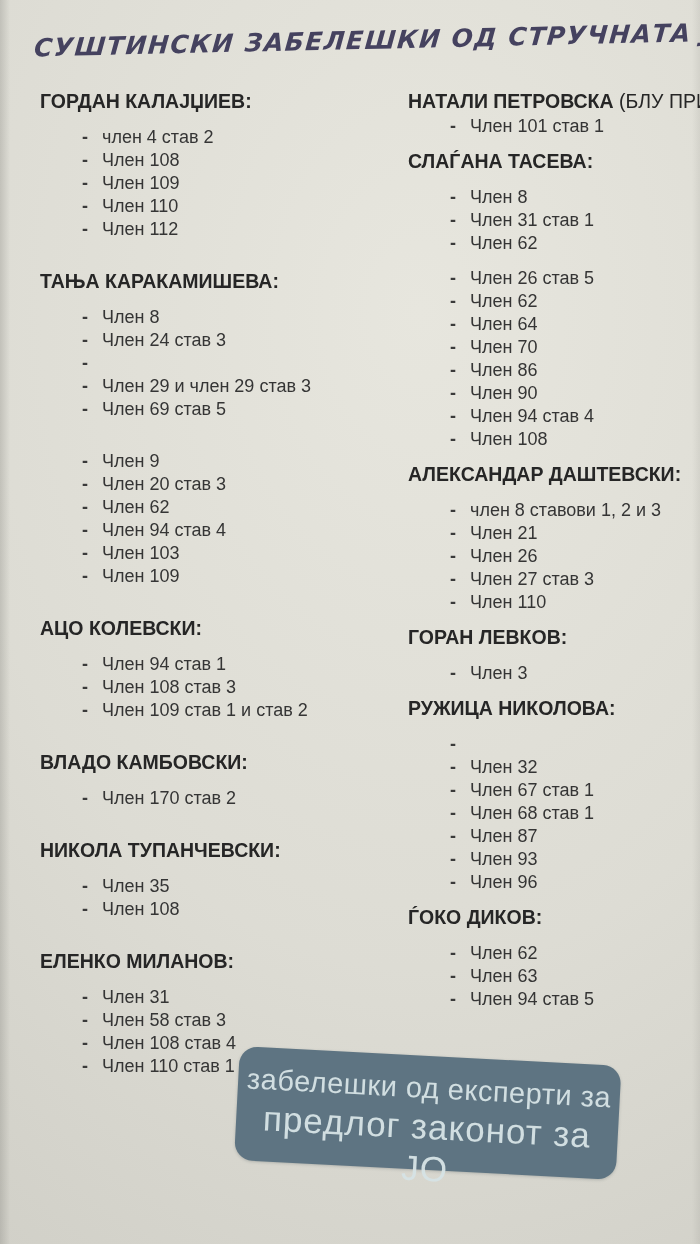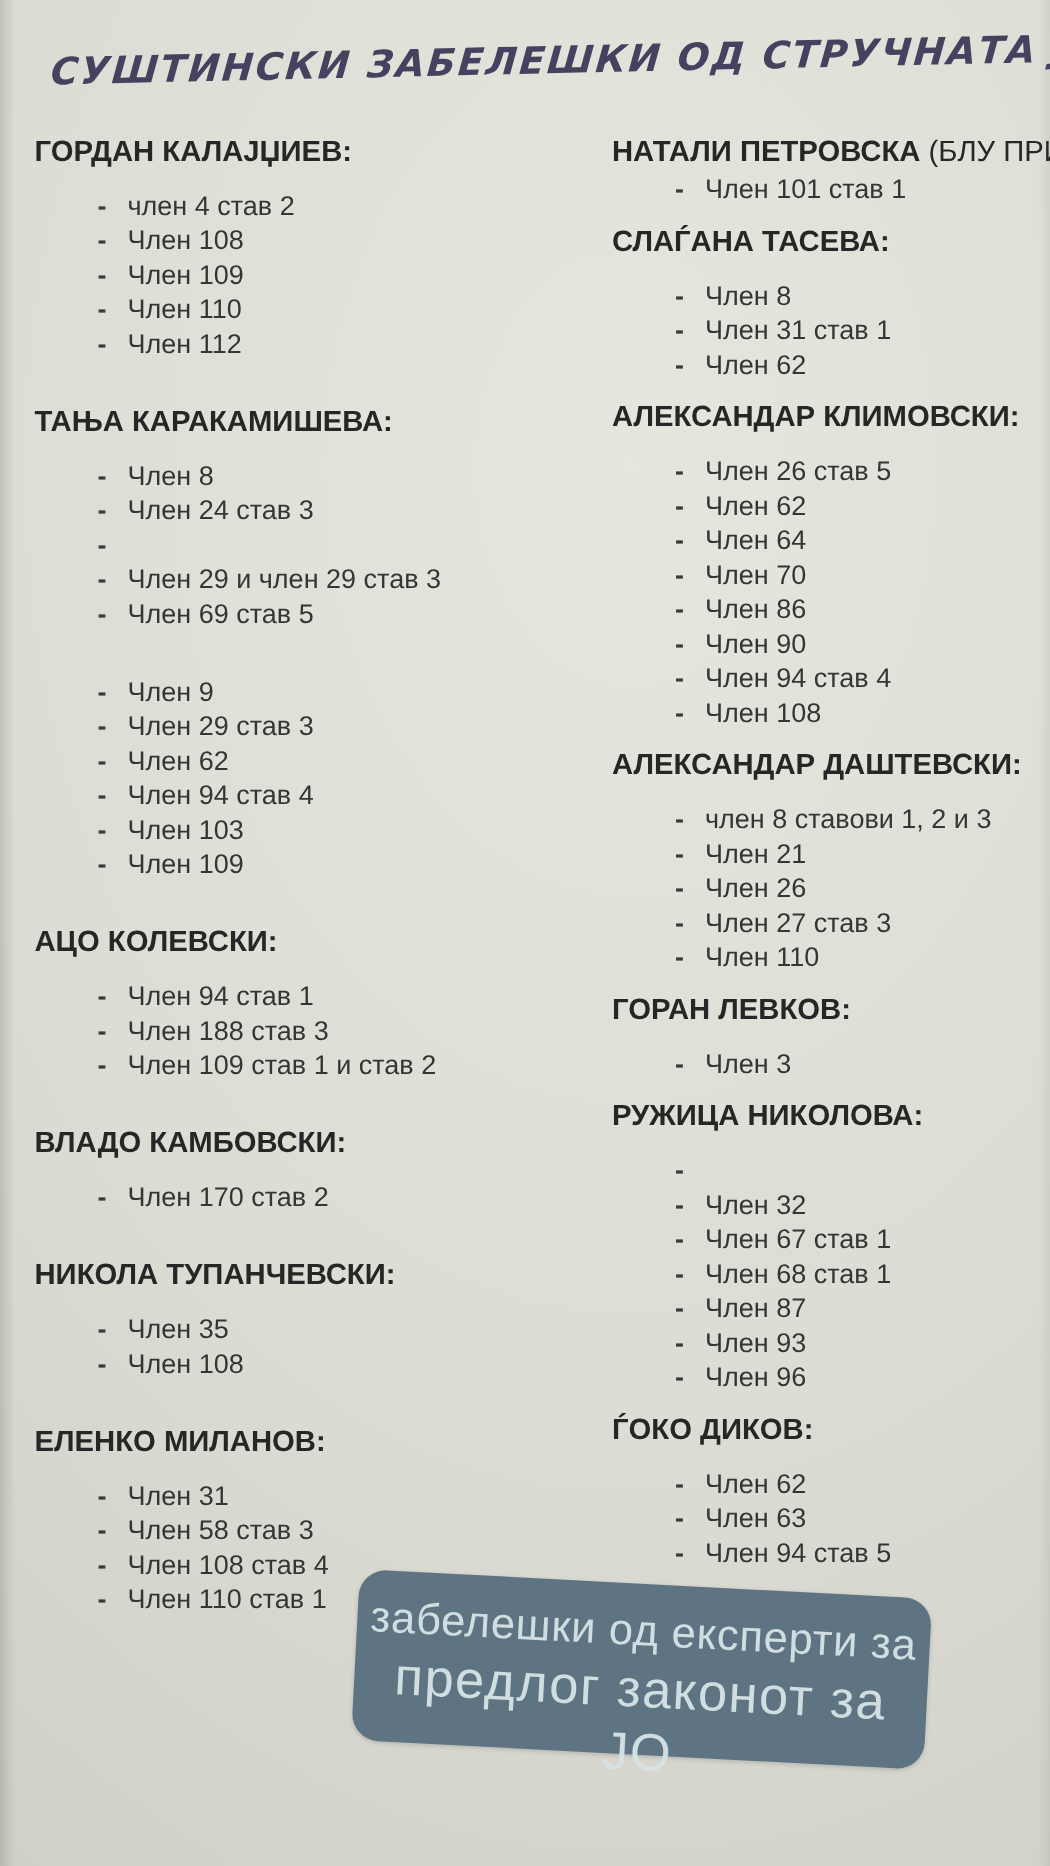--- a/index.html
+++ b/index.html
@@ -30,21 +30,21 @@
     color: var(--ink, #45425f);
     transform: rotate(-1.3deg) skewX(-6deg);
     white-space: nowrap;
   }
   
   .col {
     position: absolute;
     top: 90px;
     color: var(--print, #2e2e2e);
   }
-  .col-left  { left: 23px;  width: 350px; }
+  .col-left  { left: 40px;  width: 350px; }
   .col-right { left: 408px; width: 285px; }
   .section { margin: 0; }
   .col-left  .section { margin-bottom: 29px; }
   .col-right .section { margin-bottom: 12px; }
   .heading {
     font-weight: bold;
     font-size: 19.5px;
     line-height: 22px;
     margin-bottom: 14px;
     color: #262626;
@@ -152,21 +152,21 @@
         </div>
       </div>
       <div class="section">
         <div class="items">
           <div class="item">
             <span class="dash">-</span>
             <span class="item-text">Член 9</span>
           </div>
           <div class="item">
             <span class="dash">-</span>
-            <span class="item-text">Член 29 став 3</span>
+            <span class="item-text">Член 20 став 3</span>
           </div>
           <div class="item">
             <span class="dash">-</span>
             <span class="item-text">Член 62</span>
           </div>
           <div class="item">
             <span class="dash">-</span>
             <span class="item-text">Член 94 став 4</span>
           </div>
           <div class="item">
@@ -181,21 +181,21 @@
       </div>
       <div class="section">
         <div class="heading"><span class="heading-bold">АЦО КОЛЕВСКИ:</span></div>
         <div class="items">
           <div class="item">
             <span class="dash">-</span>
             <span class="item-text">Член 94 став 1</span>
           </div>
           <div class="item">
             <span class="dash">-</span>
-            <span class="item-text">Член 188 став 3</span>
+            <span class="item-text">Член 108 став 3</span>
           </div>
           <div class="item">
             <span class="dash">-</span>
             <span class="item-text">Член 109 став 1 и став 2</span>
           </div>
         </div>
       </div>
       <div class="section">
         <div class="heading"><span class="heading-bold">ВЛАДО КАМБОВСКИ:</span></div>
         <div class="items">
@@ -262,21 +262,20 @@
             <span class="dash">-</span>
             <span class="item-text">Член 31 став 1</span>
           </div>
           <div class="item">
             <span class="dash">-</span>
             <span class="item-text">Член 62</span>
           </div>
         </div>
       </div>
       <div class="section">
-        <div class="heading"><span class="heading-bold">АЛЕКСАНДАР КЛИМОВСКИ:</span></div>
         <div class="items">
           <div class="item">
             <span class="dash">-</span>
             <span class="item-text">Член 26 став 5</span>
           </div>
           <div class="item">
             <span class="dash">-</span>
             <span class="item-text">Член 62</span>
           </div>
           <div class="item">

